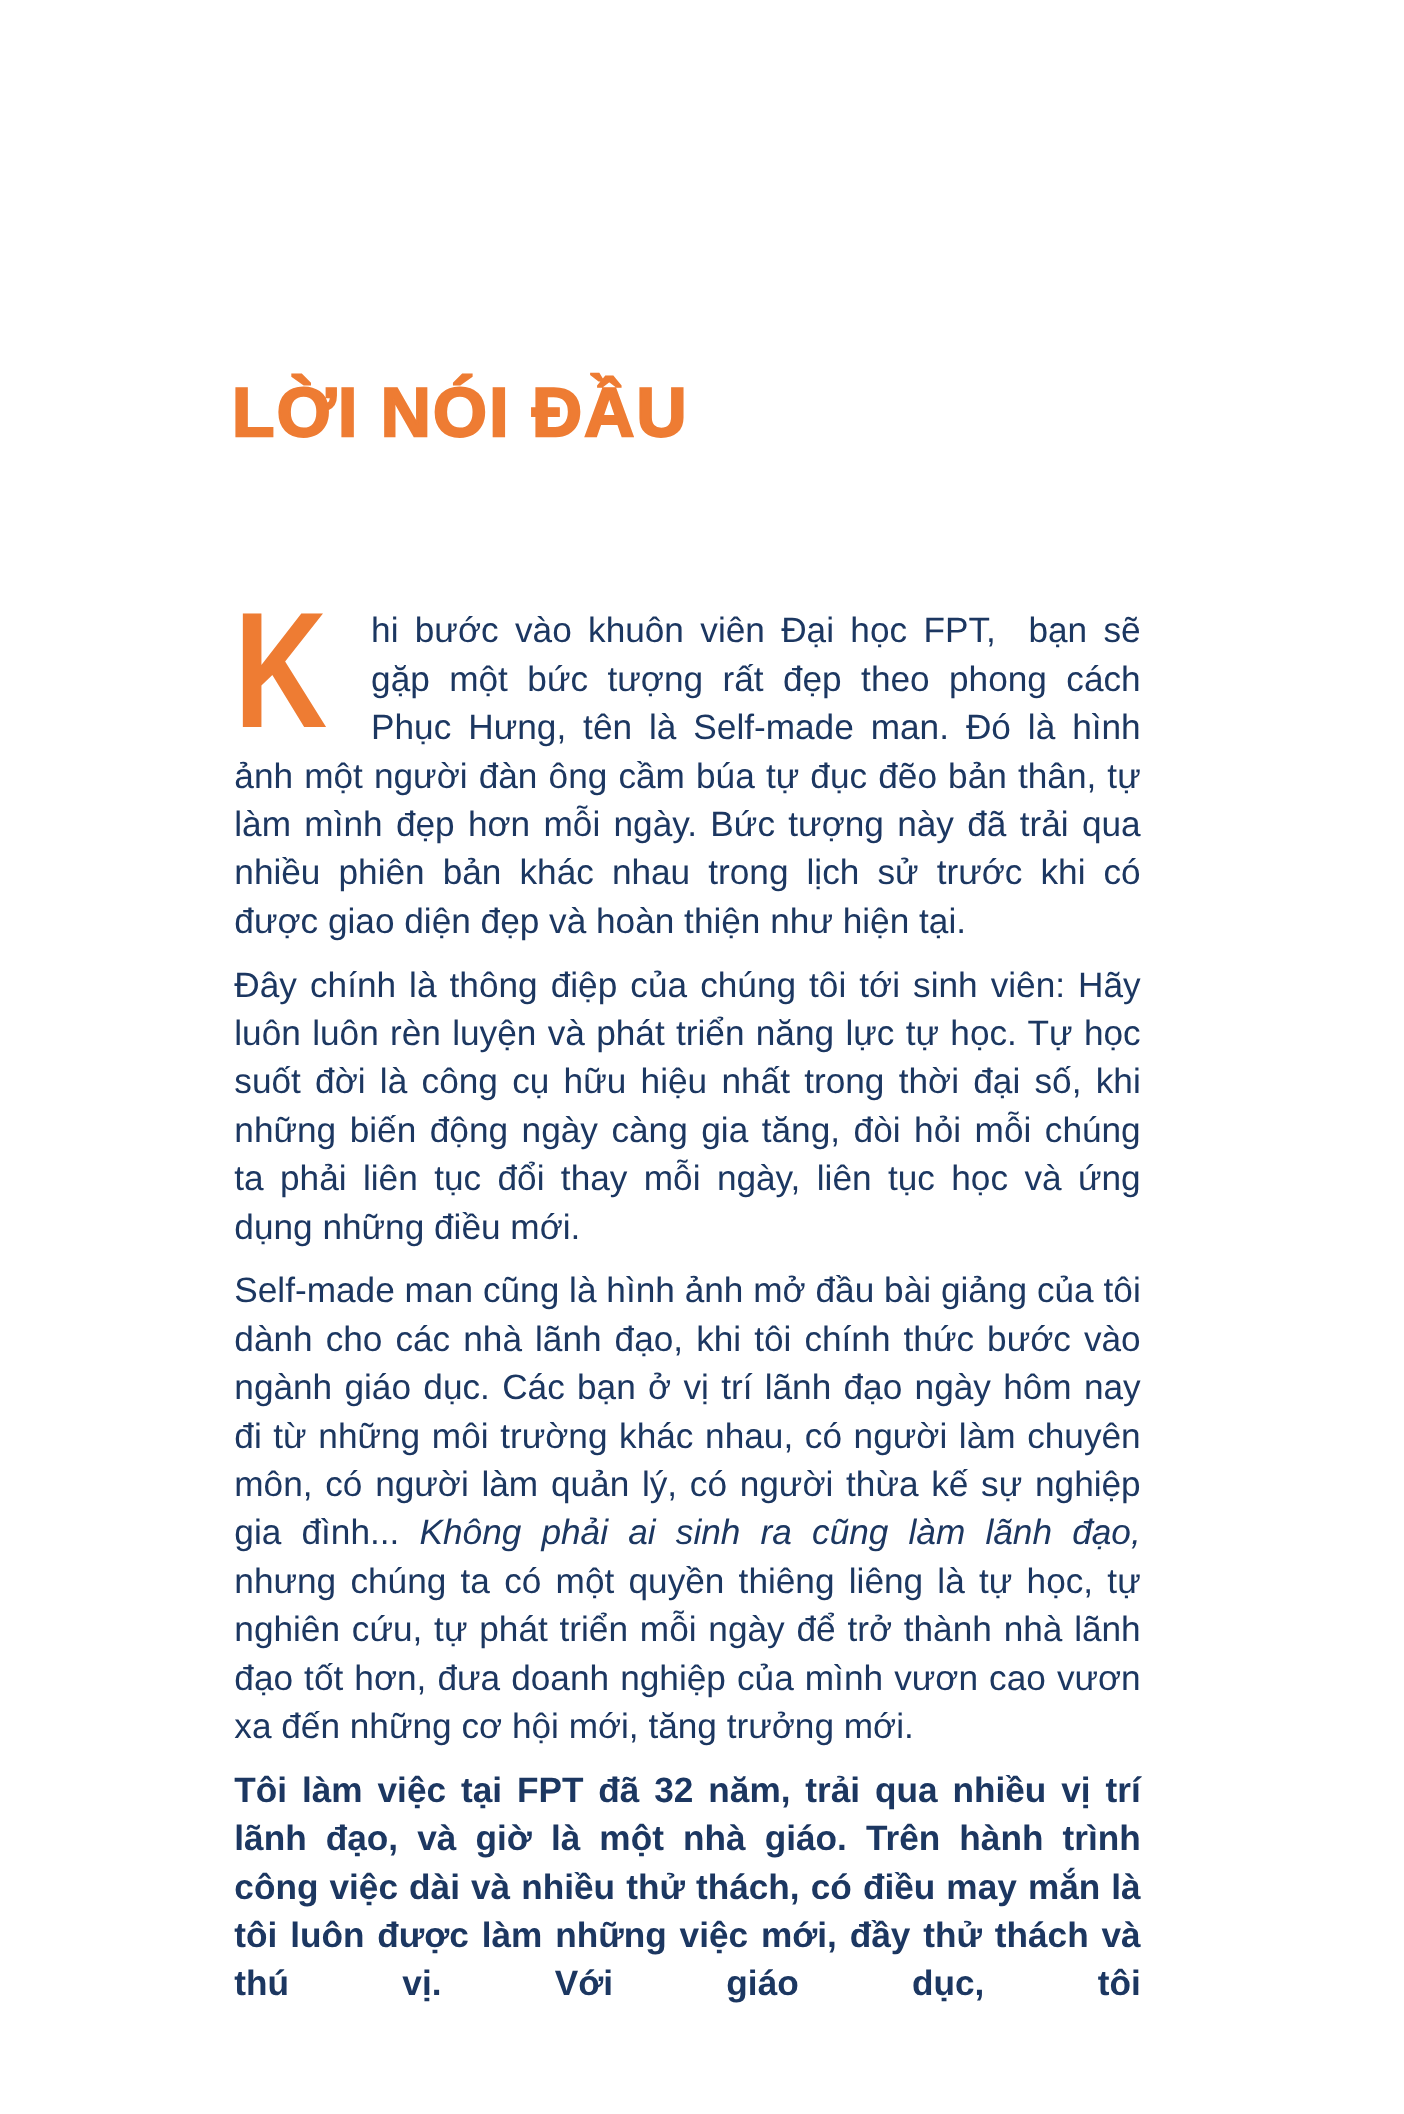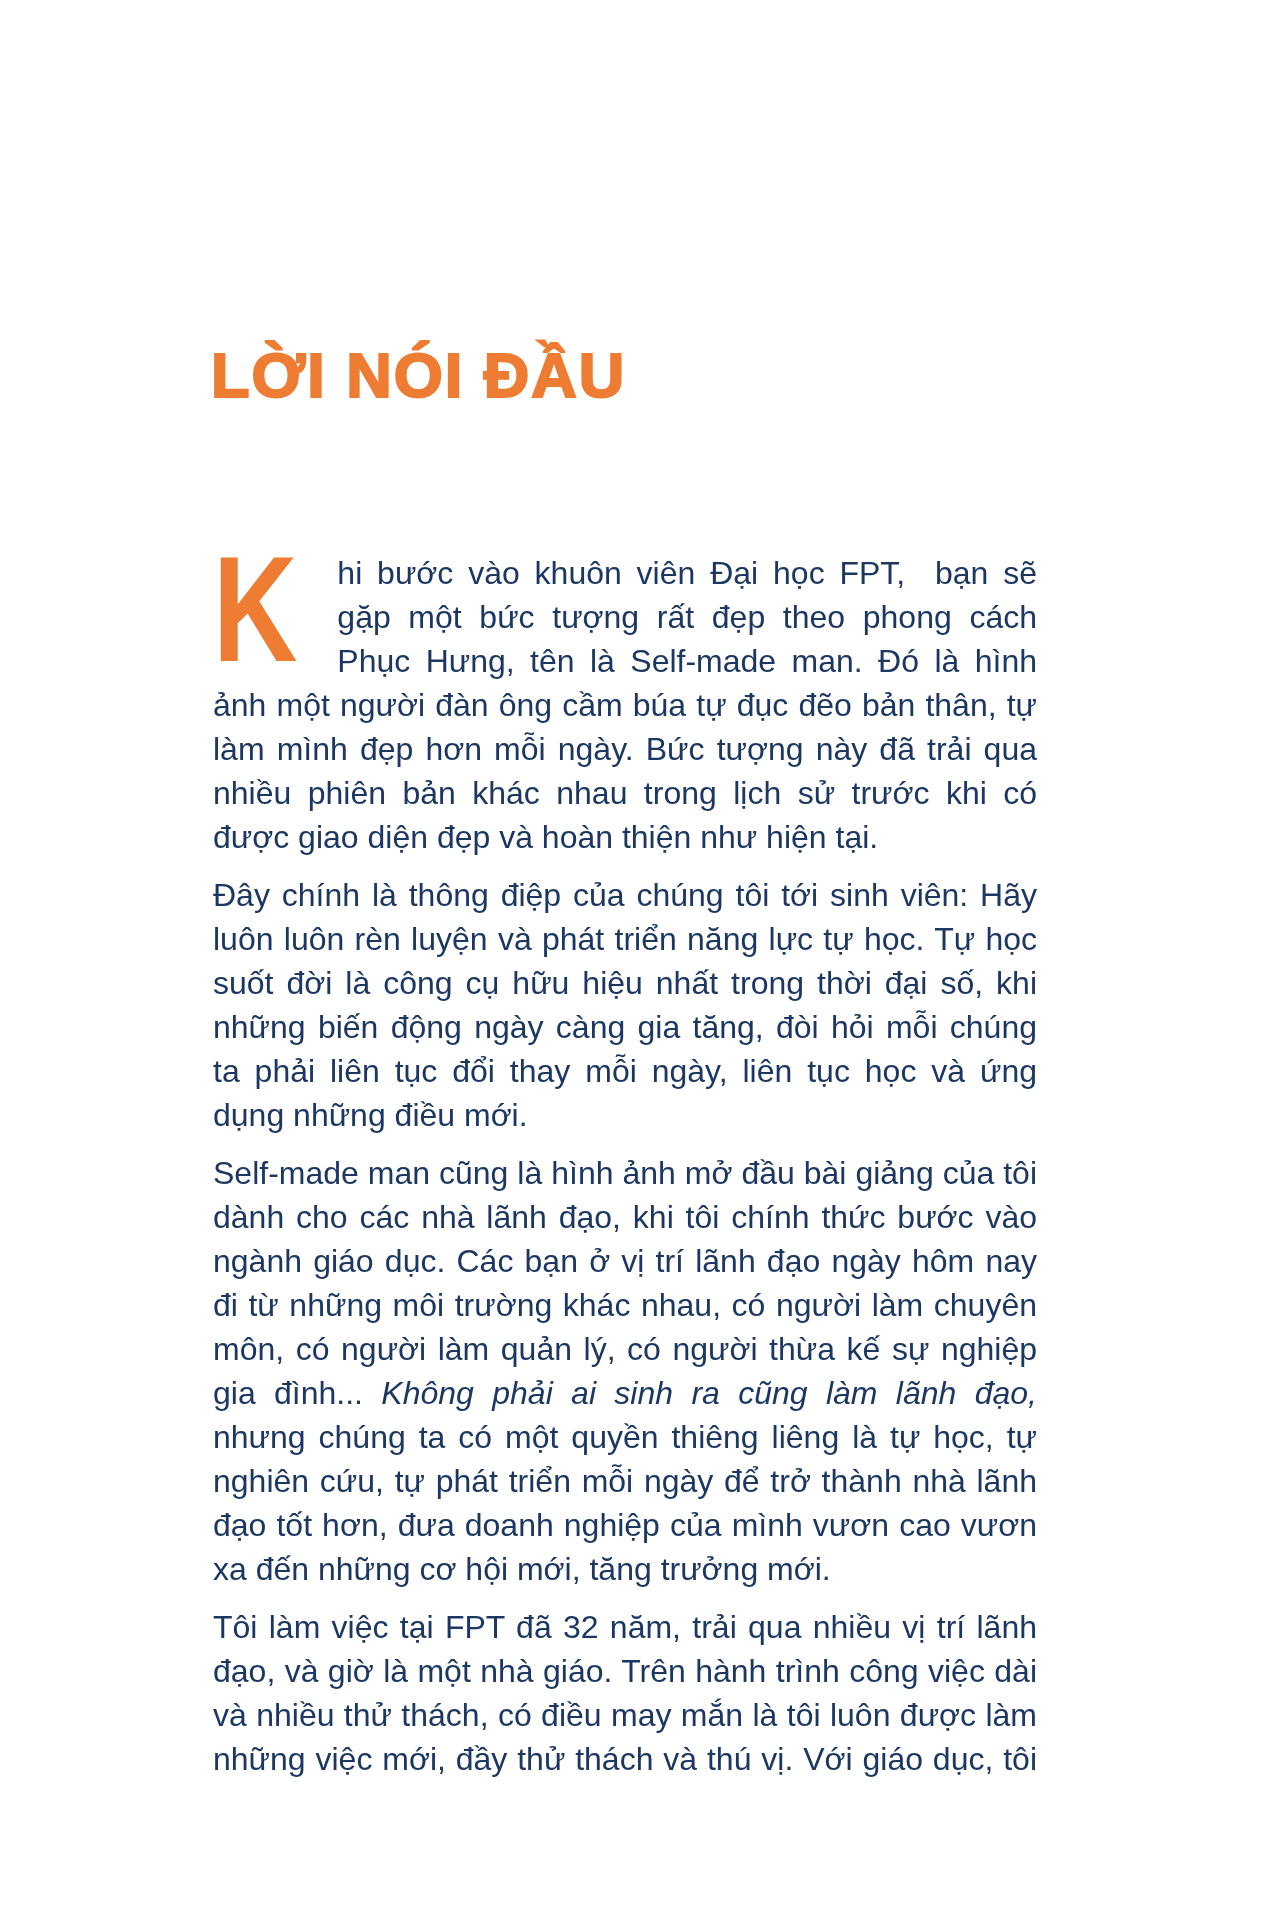--- a/index.html
+++ b/index.html
@@ -36,20 +36,21 @@
     color: var(--ink);
     font-size: 32px;
     line-height: 44px;
     text-align: justify;
   }
   .content p {
     margin: 0 0 14px 0;
   }
   .content p.cont-next-page {
     text-align-last: justify;
+    font-weight: bold;
   }
   .dropcap {
     float: left;
     font-size: 150px;
     line-height: 108px;
     height: 122px;
     font-weight: 700;
     color: var(--accent);
     margin: 4px 16px 0 0;
     transform: scaleX(0.78);

